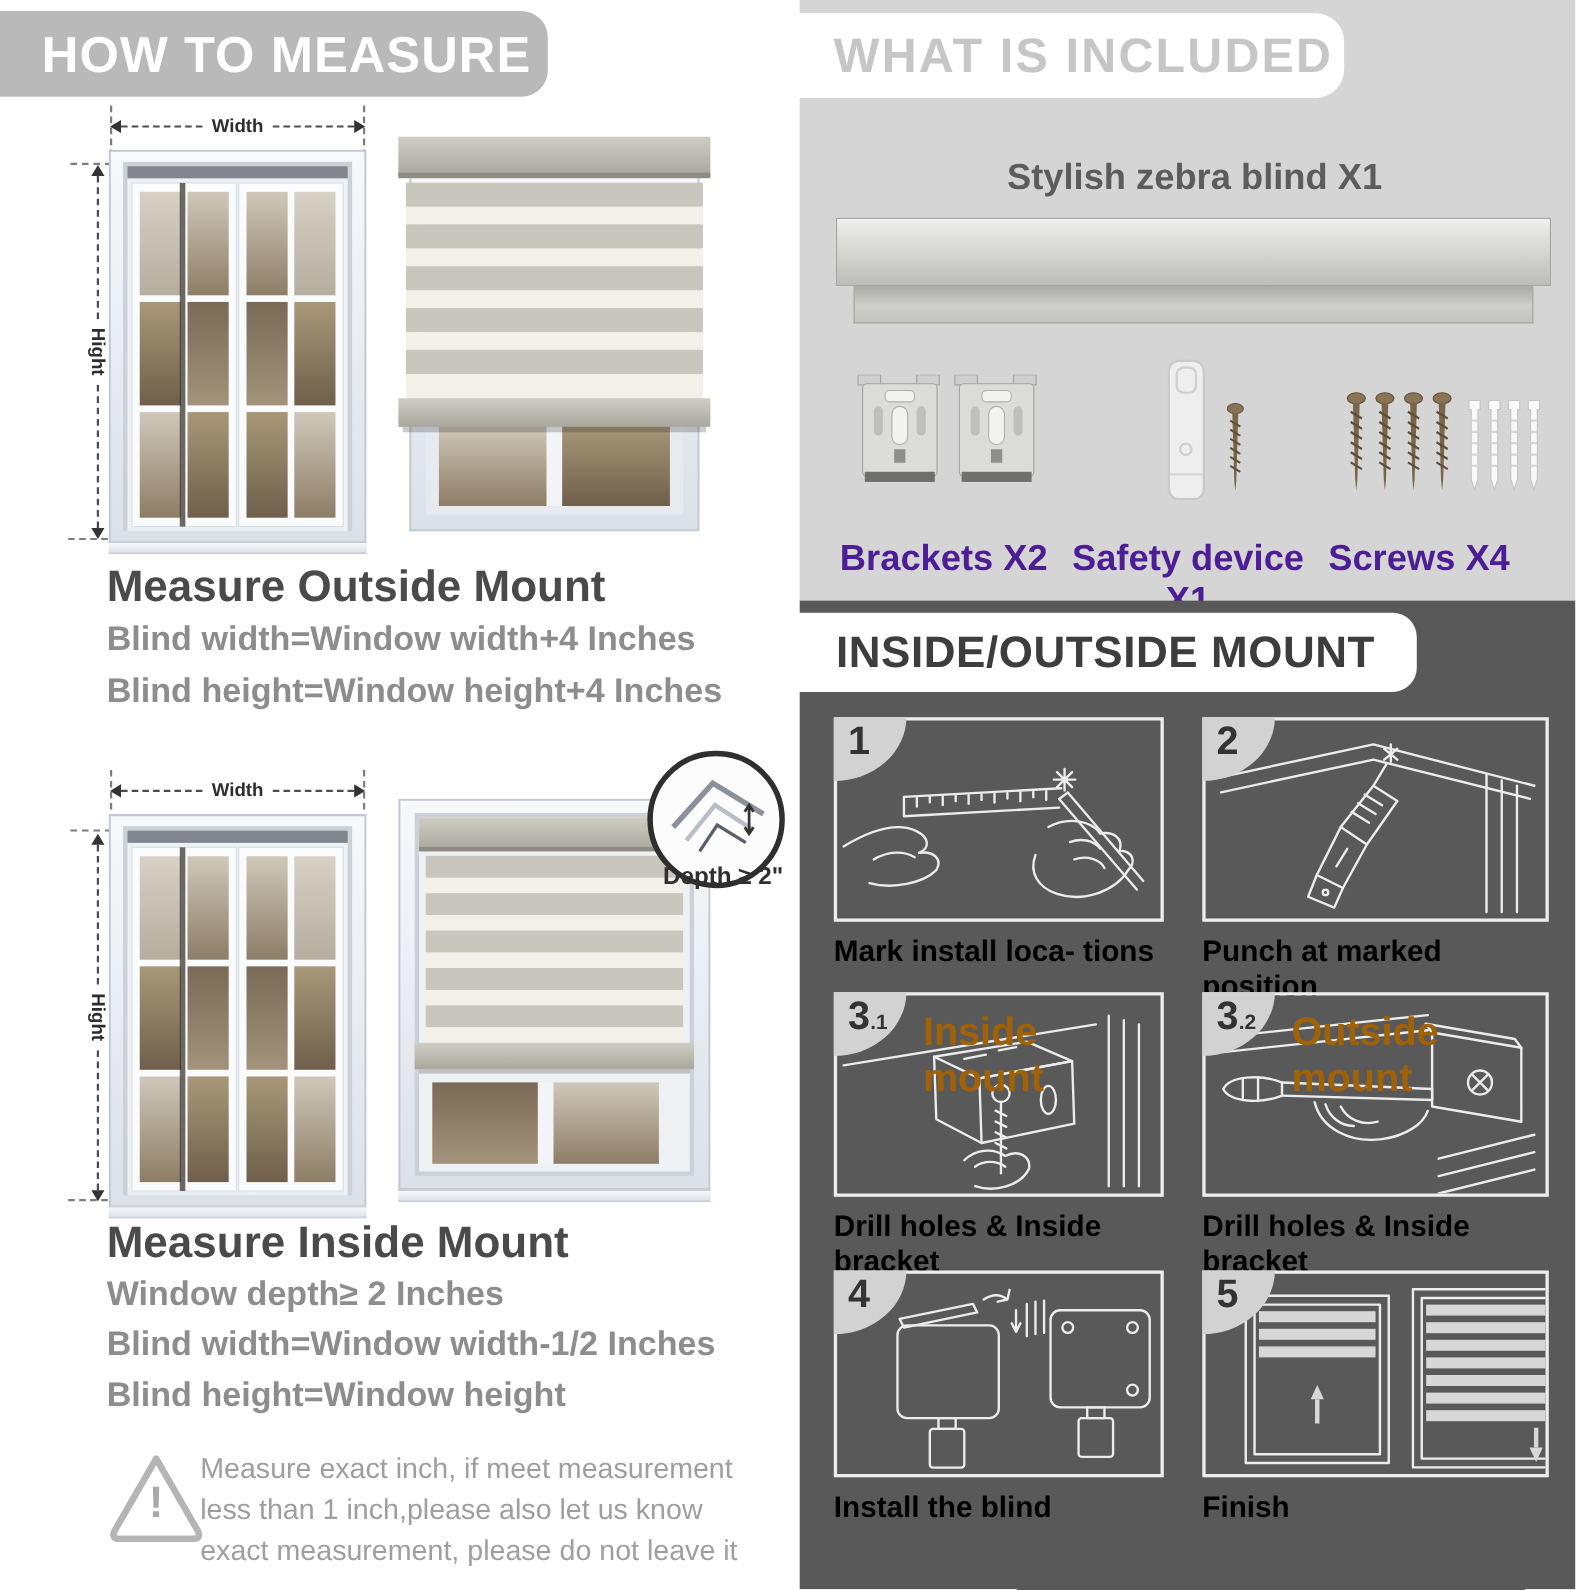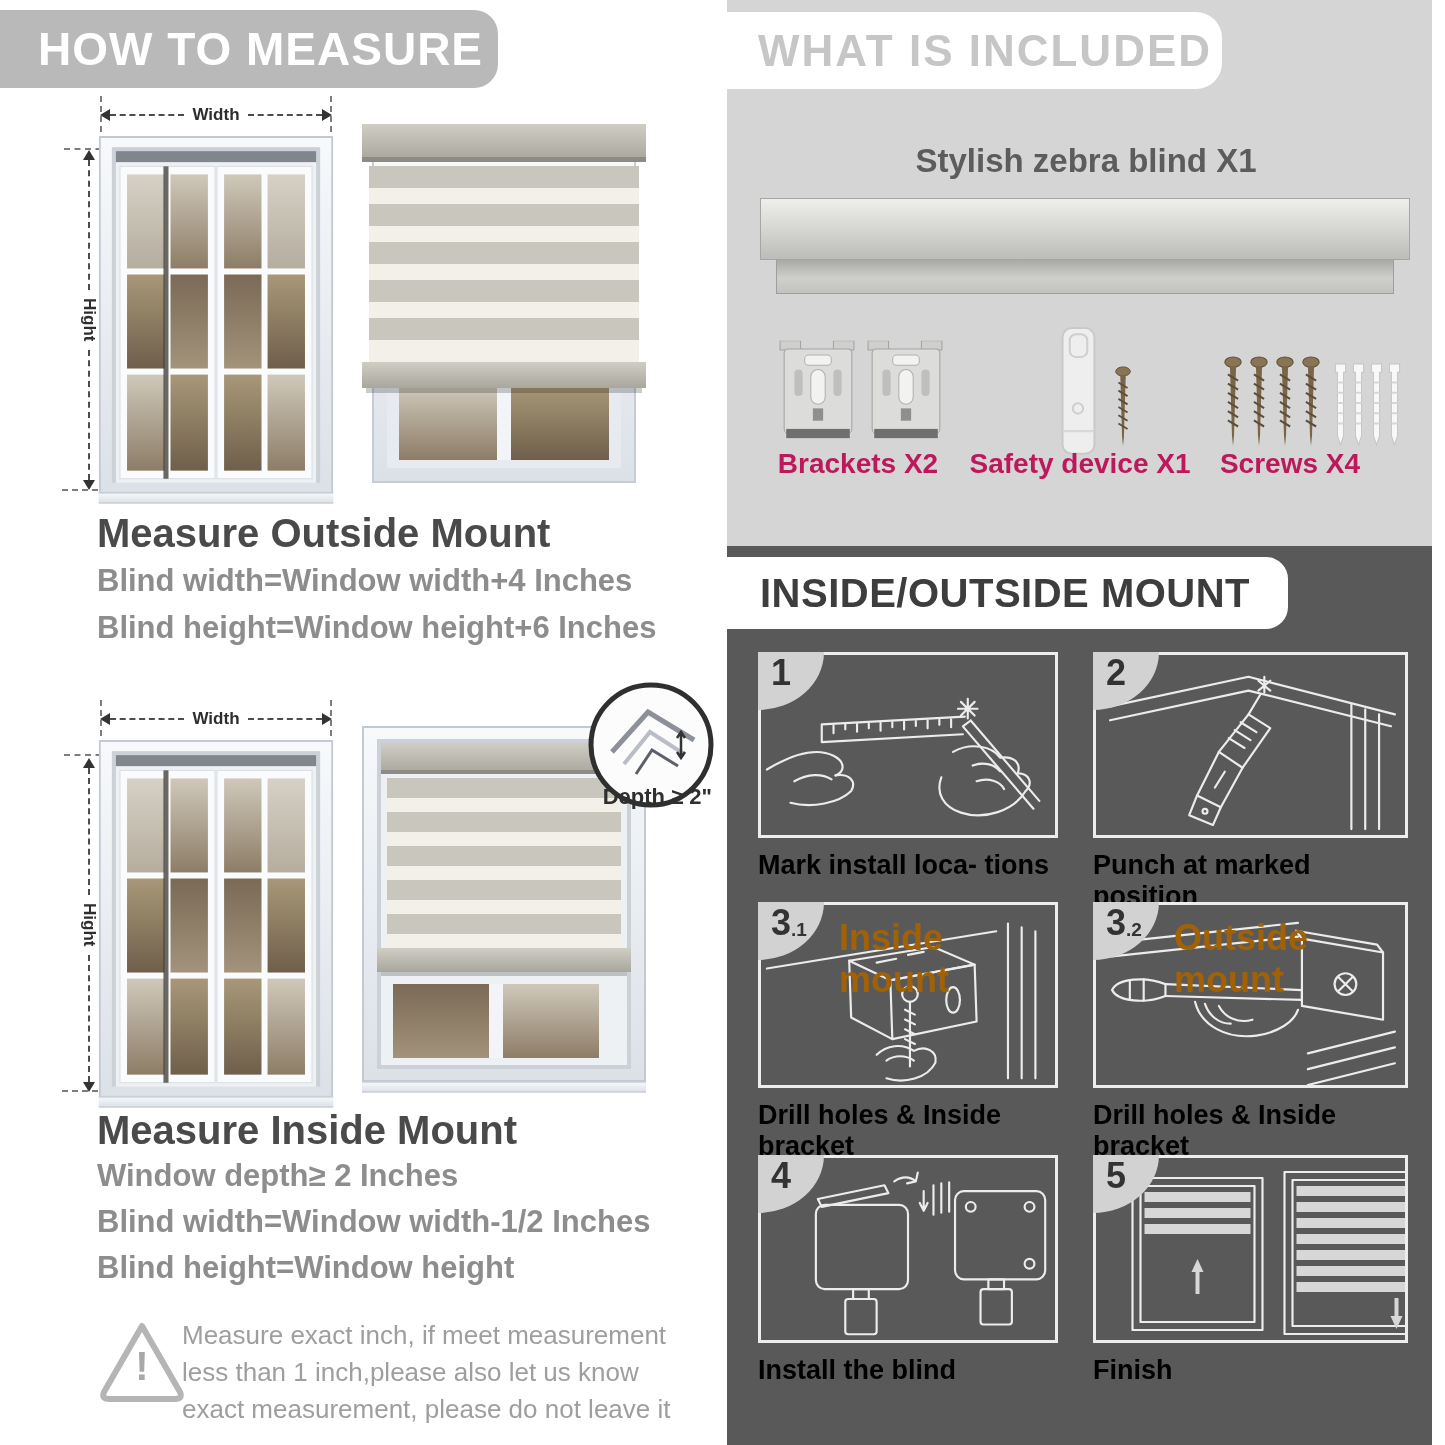--- a/index.html
+++ b/index.html
@@ -15,21 +15,21 @@
   .included-box{left:710px;top:12px;width:512px;height:77px;background:#ffffff;border-radius:0 26px 26px 0;
             color:#c6c6c6;font-weight:700;font-size:44px;line-height:77px;padding-left:48px;
             letter-spacing:2px;box-sizing:border-box;}
   .mount-box{left:710px;top:557px;width:578px;height:72px;background:#ffffff;border-radius:0 22px 22px 0;
             color:#3d3d3d;font-weight:700;font-size:40px;line-height:72px;padding-left:50px;
             letter-spacing:0.5px;box-sizing:border-box;}
   
   .m-title{font-weight:700;font-size:40px;color:#4a4a4a;text-align:center;}
   .m-line{font-weight:700;font-size:31px;color:#8d8d8d;}
   .product-label{left:727px;top:142px;width:718px;text-align:center;font-weight:700;font-size:33px;color:#5c5c5c;}
-  .item-label{top:448px;text-align:center;font-weight:700;font-size:28px;color:#be185d;}
+  .item-label{top:488px;text-align:center;font-weight:700;font-size:33px;color:#4c1d95;}
   
   .dim-h{display:flex;align-items:center;}
   .dim-h .dash{flex:1;height:0;border-top:2px dashed #4c4c4c;}
   .dim-h::before{content:"";width:0;height:0;border-top:6px solid transparent;border-bottom:6px solid transparent;border-right:10px solid #333;}
   .dim-h::after{content:"";width:0;height:0;border-top:6px solid transparent;border-bottom:6px solid transparent;border-left:10px solid #333;}
   .dim-label-h{margin:0 8px;font-weight:700;font-size:17px;color:#2e2e2e;}
   .dim-v{display:flex;flex-direction:column;align-items:center;}
   .dim-v .dash{flex:1;width:0;border-left:2px dashed #4c4c4c;}
   .dim-v::before{content:"";width:0;height:0;border-left:6px solid transparent;border-right:6px solid transparent;border-bottom:10px solid #333;}
   .dim-v::after{content:"";width:0;height:0;border-left:6px solid transparent;border-right:6px solid transparent;border-top:10px solid #333;}
@@ -209,21 +209,21 @@
   </div>
   <svg class="abs" style="left:97px;top:136px" width="238" height="368" viewBox="0 0 232 364">
       <use href="#sym-window"></use>
     </svg>
   <svg class="abs" style="left:362px;top:124px" width="284" height="380" viewBox="0 0 284 380">
       <use href="#sym-blind-outside"></use>
     </svg>
 
   <div class="abs m-title" style="left:97px;top:511px">Measure Outside Mount</div>
   <div class="abs m-line" style="left:97px;top:563px">Blind width=Window width+4 Inches</div>
-  <div class="abs m-line" style="left:97px;top:610px">Blind height=Window height+6 Inches</div>
+  <div class="abs m-line" style="left:97px;top:610px">Blind height=Window height+4 Inches</div>
 
   <div class="abs extv" style="left:100px;top:700px;height:46px"></div>
   <div class="abs extv" style="left:330px;top:700px;height:46px"></div>
   <div class="abs dim-h" style="left:100px;top:706px;width:232px;height:26px">
     <div class="dash"></div>
     <span class="dim-label-h">Width</span>
     <div class="dash"></div>
   </div>
   <div class="abs exth" style="left:64px;top:754px;width:48px"></div>
   <div class="abs exth" style="left:62px;top:1090px;width:66px"></div>

